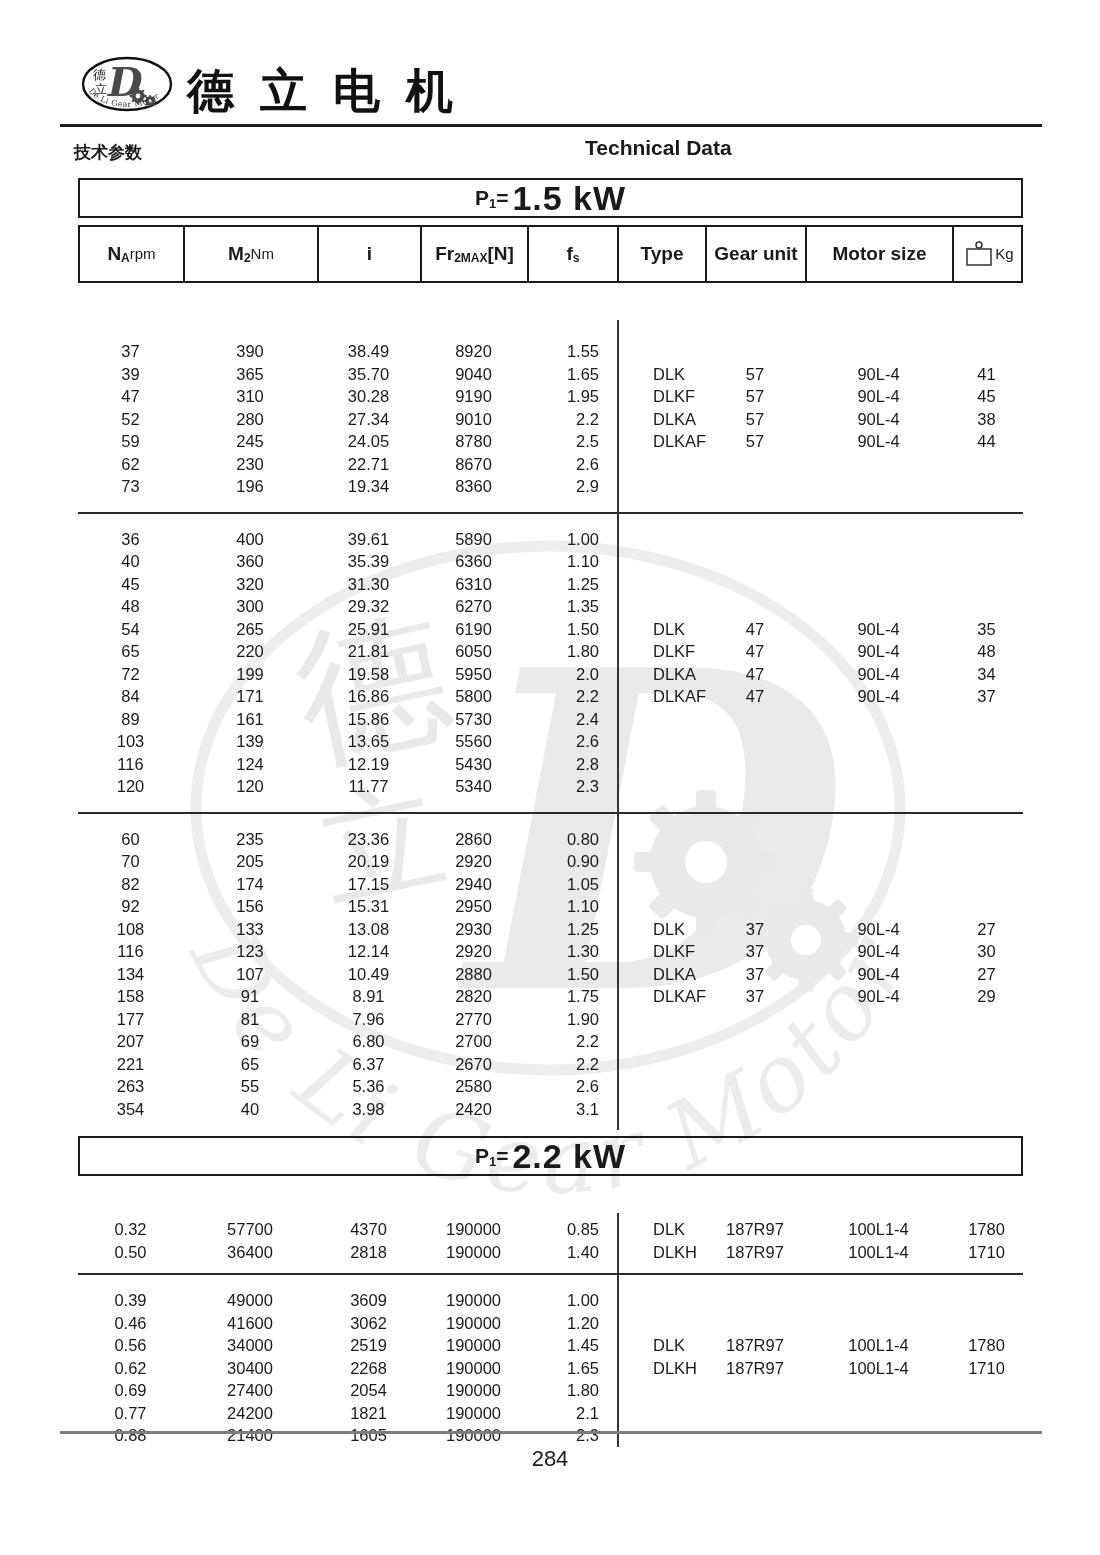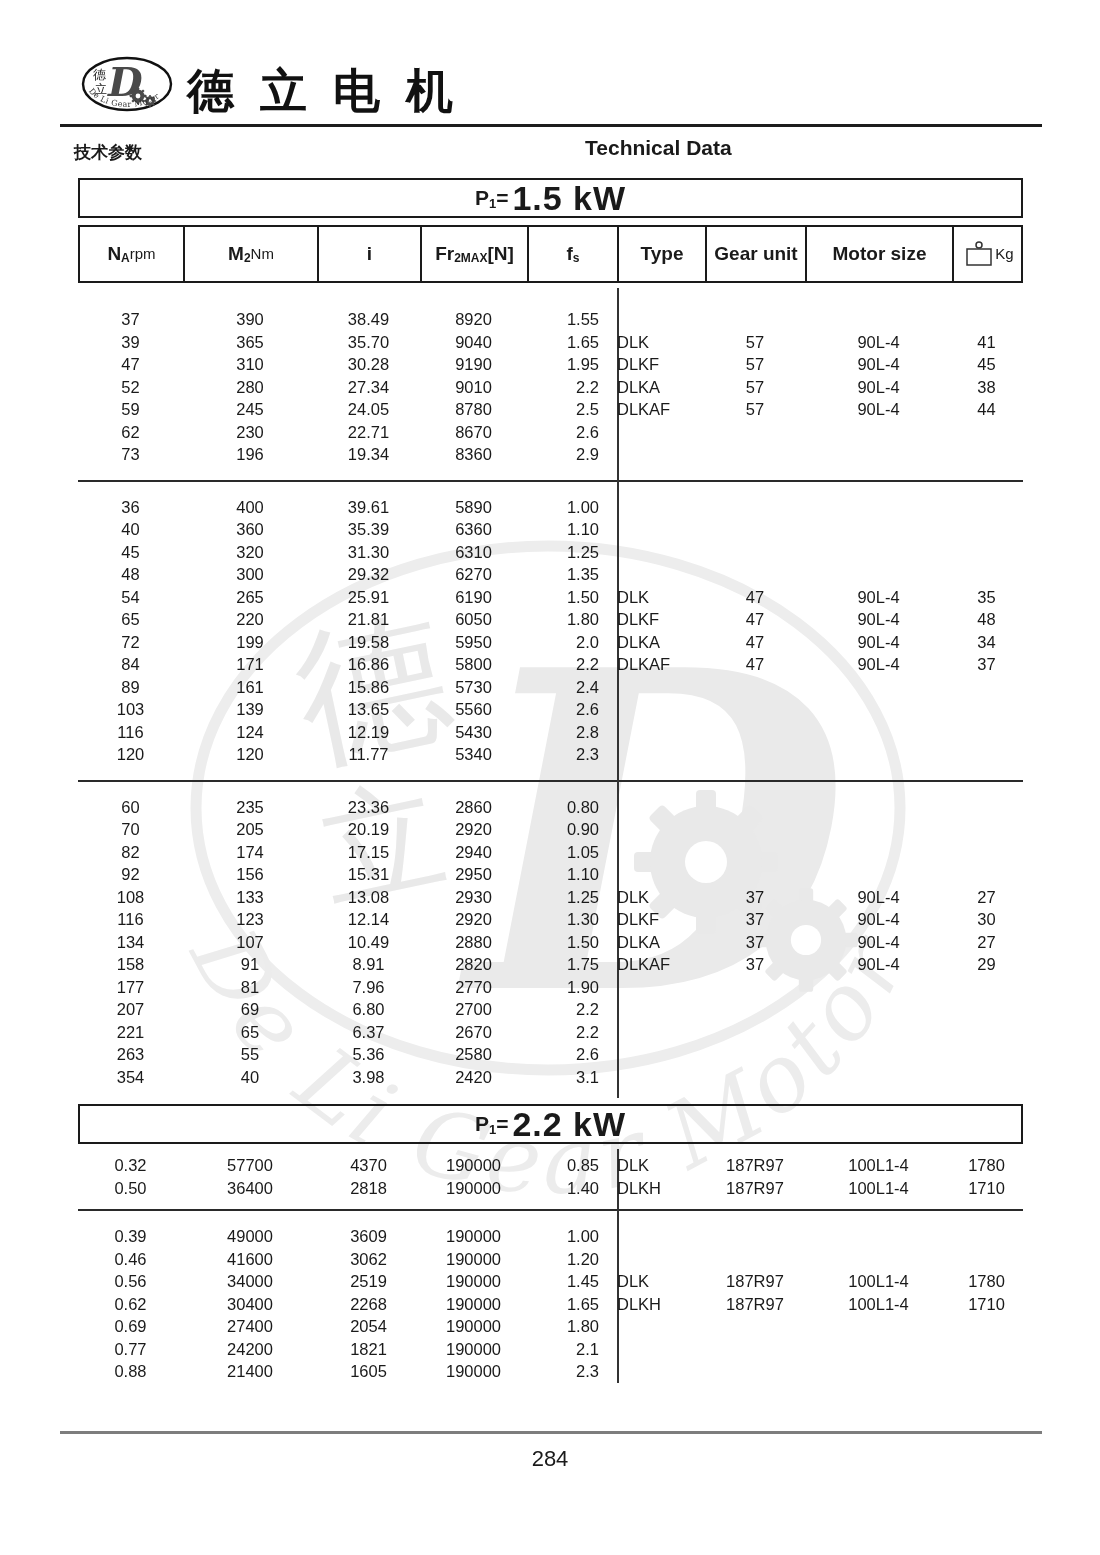--- a/index.html
+++ b/index.html
@@ -27,38 +27,38 @@
   .thead{box-sizing:border-box;margin-top:7px;height:58px;border:2px solid #1a1a1a;
          display:grid;grid-template-columns:105px 134px 103px 107px 90px 88px 100px 147px 69px;}
   .th{border-right:2px solid #1a1a1a;display:flex;flex-direction:row;
       align-items:center;justify-content:center;line-height:1.15;}
   .th:last-child{border-right:none;}
   .th .sym{font-size:19px;font-weight:bold;}
   .th .sym sub{font-size:12px;vertical-align:-2px;}
   .th .unit{font-size:15px;}
   .kgicon{display:block;margin-bottom:1px;}
   
-  .tsection{position:relative;}
+  .tsection{position:relative;margin-top:32px;}
   .vdivider{position:absolute;left:539px;top:5px;bottom:6px;width:2px;background:#333;}
   .block{position:relative;}
   .b1{padding:25px 0 14px 0;}
   .b2{padding:14px 0 14px 0;}
   .b3{padding:14px 0 16px 0;}
   .b4{padding:10px 0 10px 0;}
   .b5{padding:14px 0 6px 0;}
   .hsep{height:2px;background:#2a2a2a;}
   .row{display:grid;grid-template-columns:105px 134px 103px 107px 90px 88px 100px 147px 69px;
        height:22.5px;}
   .cell{font-size:16.5px;line-height:22.5px;text-align:center;white-space:nowrap;}
   .cell.c1{grid-column:1;}
   .cell.c2{grid-column:2;}
   .cell.c3{grid-column:3;}
   .cell.c4{grid-column:4;}
   .cell.c5{grid-column:5;text-align:right;padding-right:18px;}
-  .cell.c6{grid-column:6;text-align:left;}
+  .cell.c6{grid-column:6;text-align:left;padding-left:36px;}
   .cell.c7{grid-column:7;}
   .cell.c8{grid-column:8;}
   .cell.c9{grid-column:9;}
   
   .bottom-rule{position:absolute;left:60px;right:58px;top:1431px;height:3px;background:#7d7d7d;z-index:1;}
   .pagenum{position:absolute;left:0;right:0;top:1446px;text-align:center;font-size:22px;z-index:1;}
 </style>
 </head>
 <body>
 

